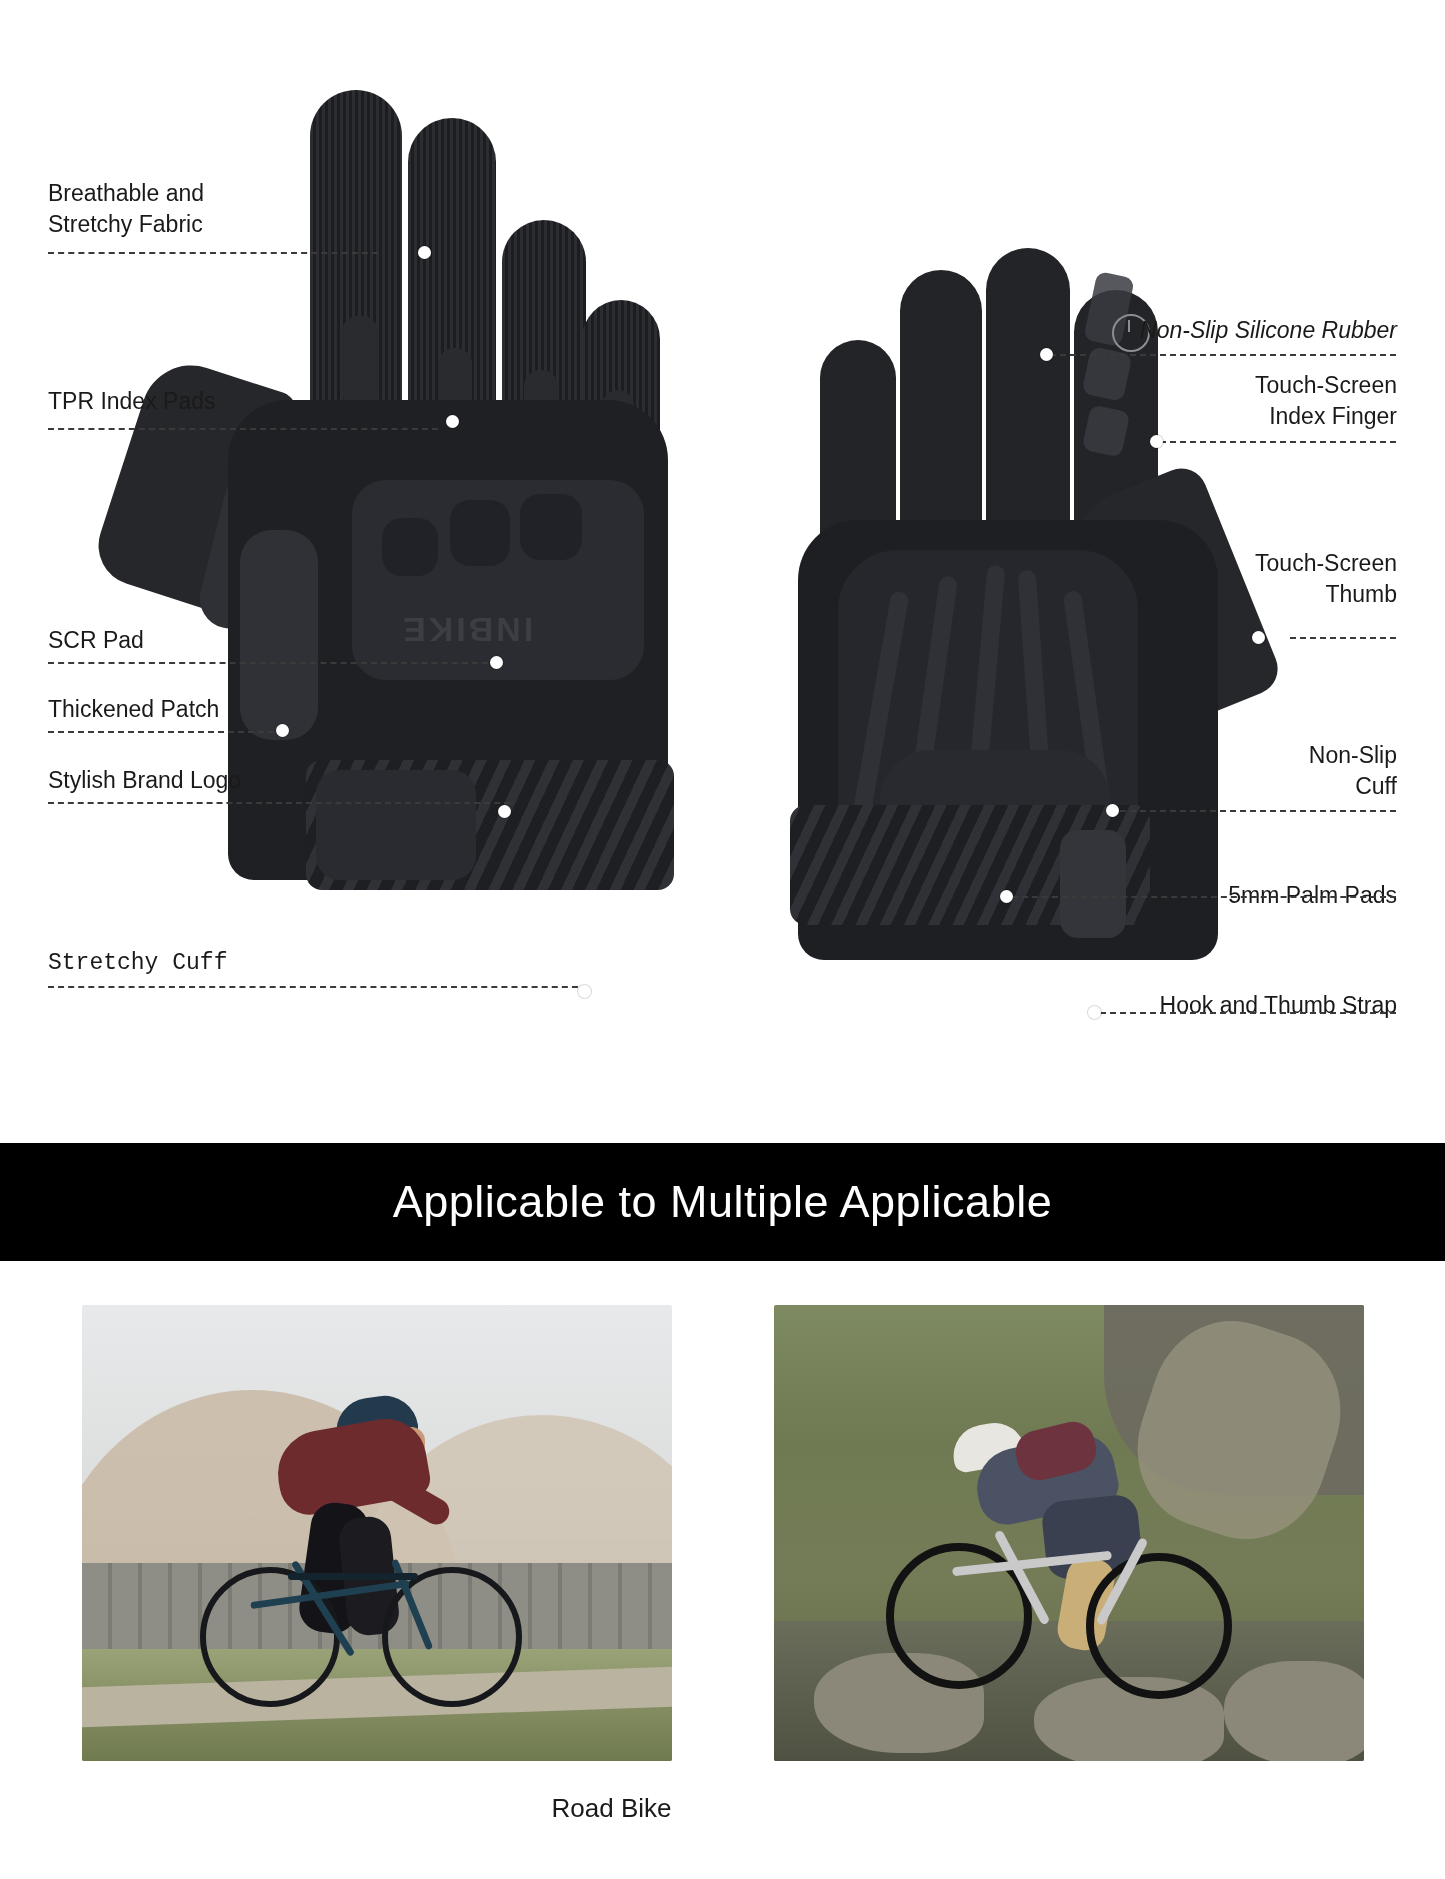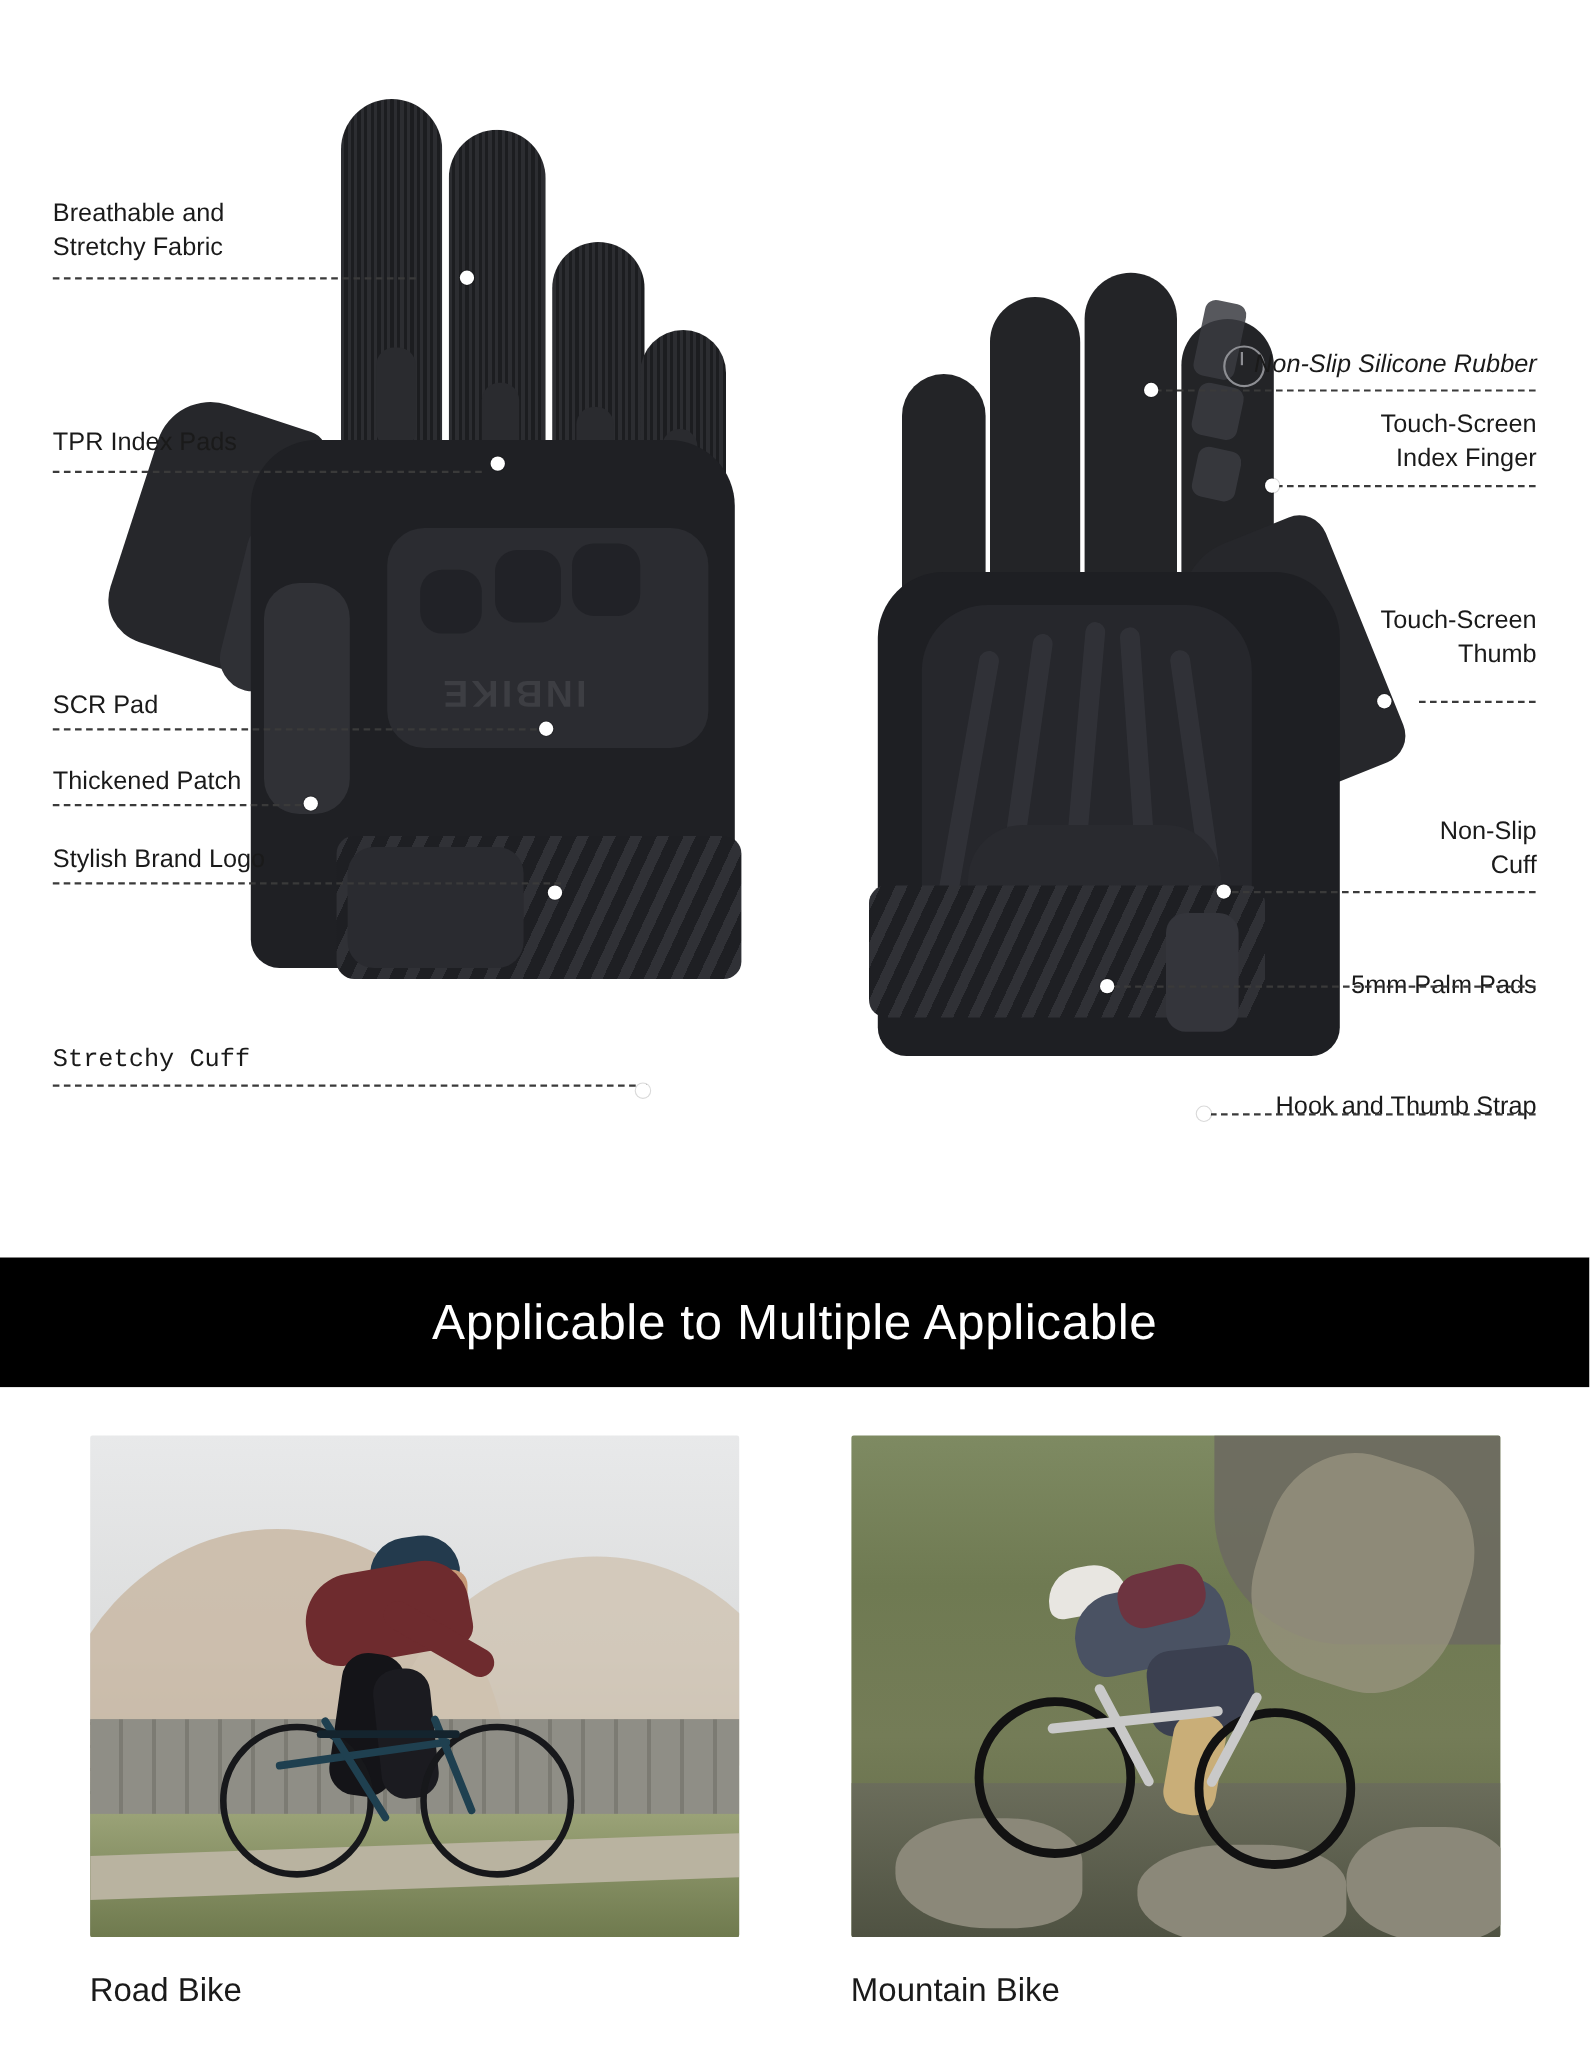--- a/index.html
+++ b/index.html
@@ -161,22 +161,22 @@
   }
   .scenario { width: 590px; }
   .photo {
     width: 590px;
     height: 456px;
     border-radius: 2px;
     position: relative;
     overflow: hidden;
   }
   .caption {
-    text-align: left;
-    font-size: 30px;
+    text-align: right;
+    font-size: 26px;
     margin-top: 32px;
     color: #1a1a1a;
   }
 
   
   .road-scene {
     background:
       linear-gradient(#e8e9ea 0%, #dcdddd 42%, #cfd0cd 55%, #b9bdae 62%, #8d9372 72%, #7d8466 100%);
   }
   .road-hill {
@@ -455,16 +455,15 @@
         <div class="r2-short"></div>
         <div class="r2-leg"></div>
       </div>
 
       <div class="bike2-wheel" style="left:112px; top:238px;"></div>
       <div class="bike2-wheel" style="left:312px; top:248px;"></div>
       <div class="bike2-frame" style="left:178px; top:254px; width:160px; transform:rotate(-6deg);"></div>
       <div class="bike2-frame" style="left:196px; top:268px; width:104px; transform:rotate(62deg);"></div>
       <div class="bike2-frame" style="left:300px; top:272px; width:96px; transform:rotate(-62deg);"></div>
     </div>
-    <figcaption class="caption">Mountain Bike</figcaption>
   </figure>
 
 </section>
 
 </body></html>

